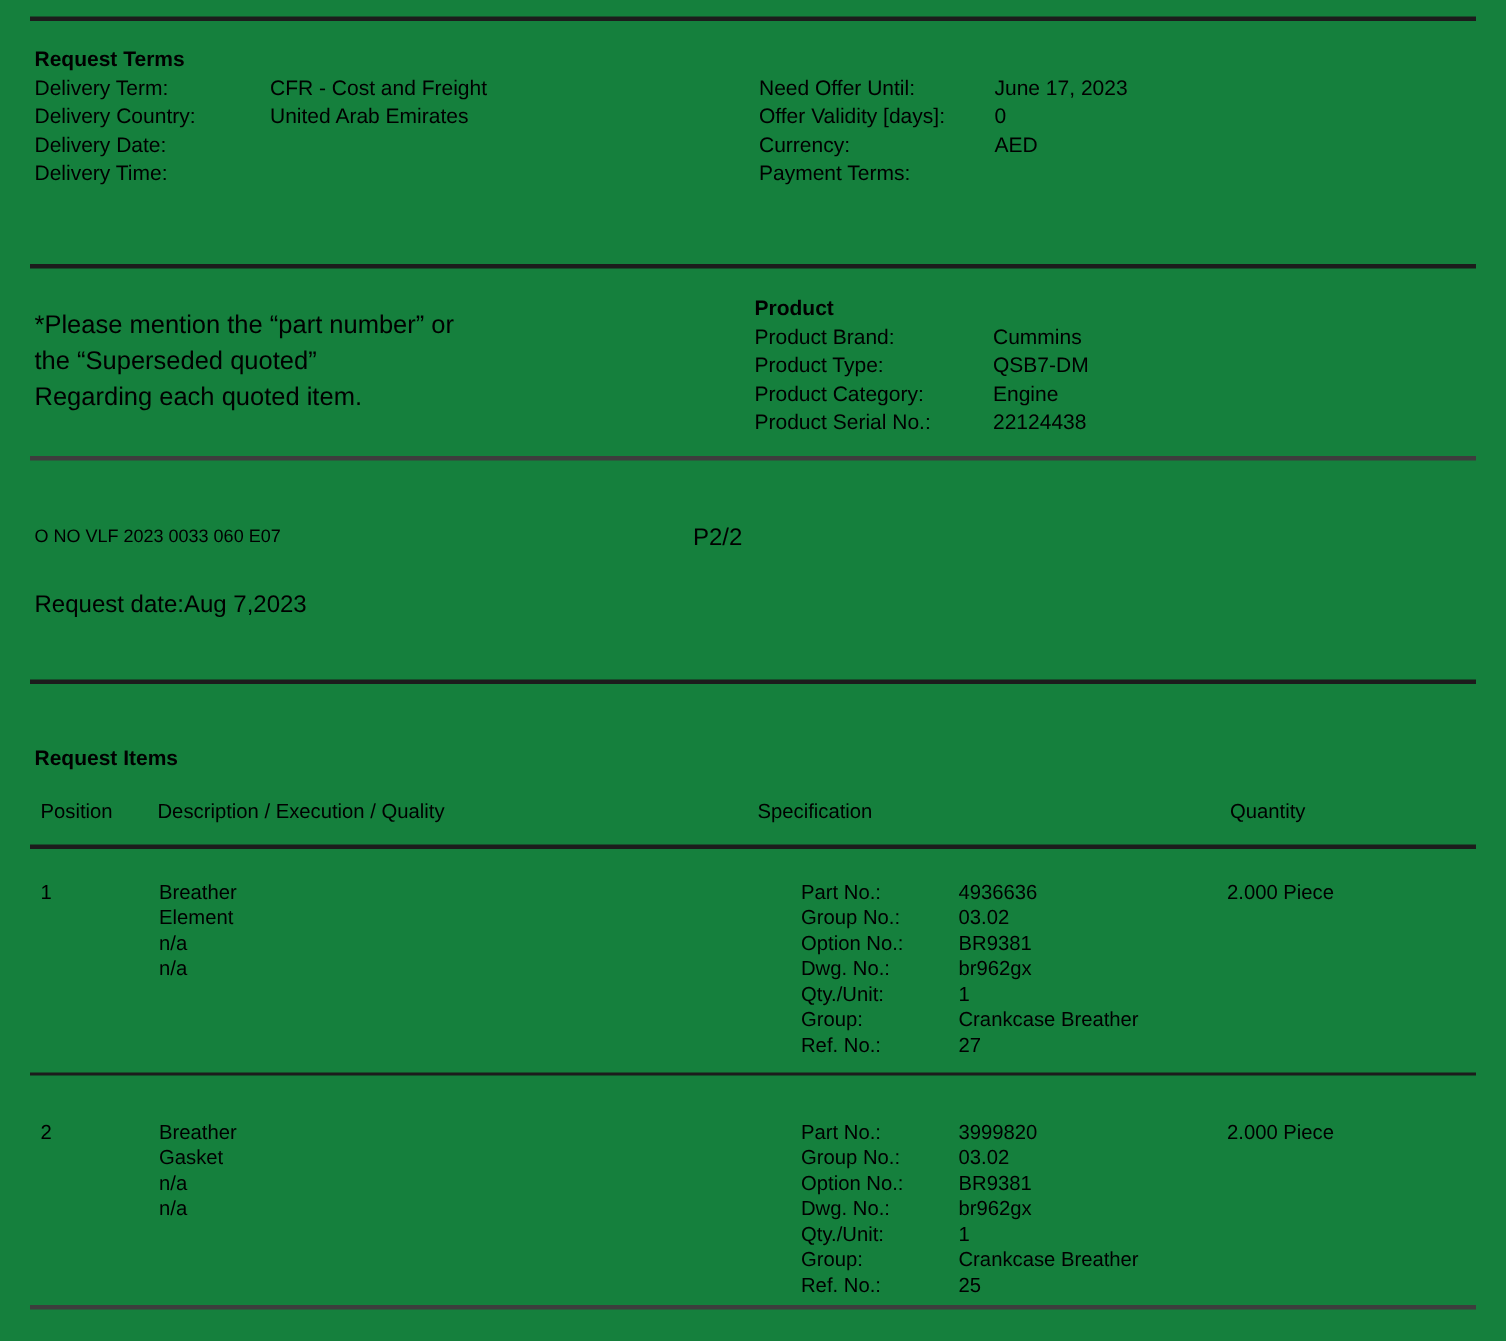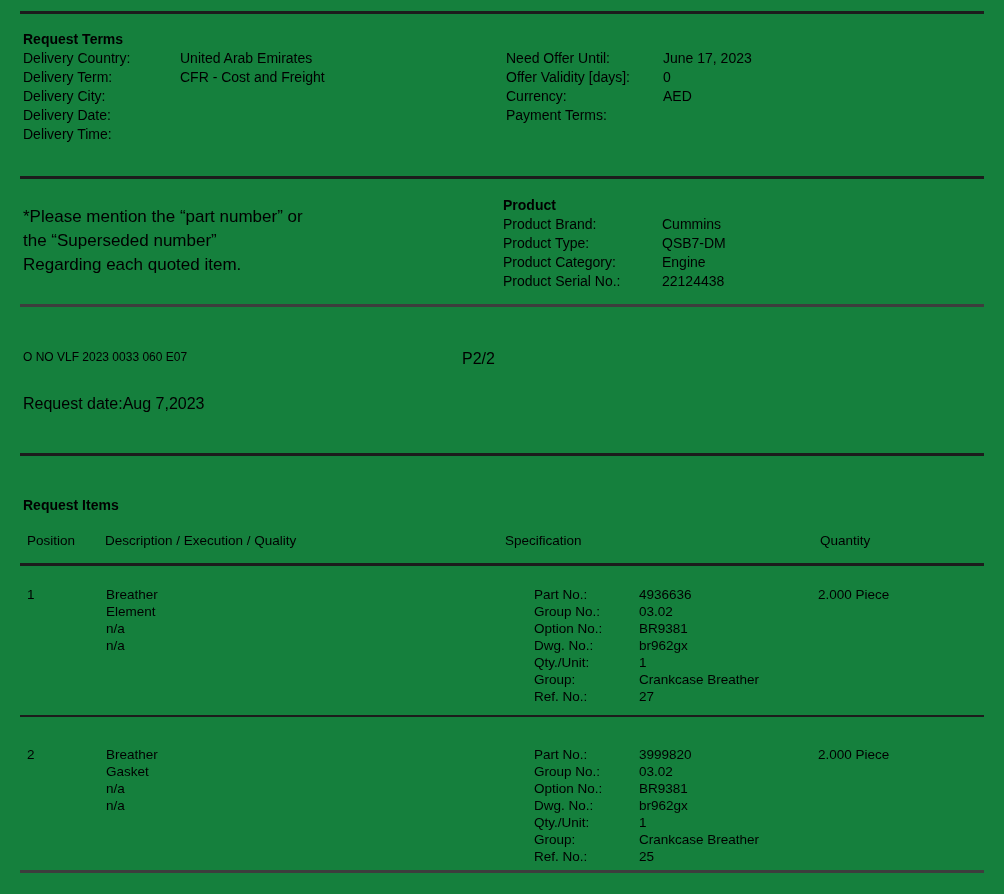--- a/index.html
+++ b/index.html
@@ -48,27 +48,24 @@
   <div class="hr" style="top:176px"></div>
   <div class="hr gray" style="top:304px"></div>
   <div class="hr" style="top:453px"></div>
   <div class="hr" style="top:563px"></div>
   <div class="hr thin" style="top:715px"></div>
   <div class="hr gray" style="top:870px"></div>
 
   <div class="block terms-left" style="left:23px; top:30px">
     <div class="title">Request Terms</div>
     <div class="row">
-      <span class="lbl">Delivery Country:</span><span class="val">United Arab Emirates</span>
-    </div>
-    <div class="row">
       <span class="lbl">Delivery Term:</span><span class="val">CFR - Cost and Freight</span>
     </div>
     <div class="row">
-      <span class="lbl">Delivery City:</span><span class="val"></span>
+      <span class="lbl">Delivery Country:</span><span class="val">United Arab Emirates</span>
     </div>
     <div class="row">
       <span class="lbl">Delivery Date:</span><span class="val"></span>
     </div>
     <div class="row">
       <span class="lbl">Delivery Time:</span><span class="val"></span>
     </div>
   </div>
 
   <div class="block terms-right" style="left:506px; top:49px">
@@ -81,21 +78,21 @@
     <div class="row">
       <span class="lbl">Currency:</span><span class="val">AED</span>
     </div>
     <div class="row">
       <span class="lbl">Payment Terms:</span><span class="val"></span>
     </div>
   </div>
 
   <div class="note">
     <div>*Please mention the “part number” or</div>
-    <div>the “Superseded number”</div>
+    <div>the “Superseded quoted”</div>
     <div>Regarding each quoted item.</div>
   </div>
 
   <div class="block product" style="left:503px; top:196px">
     <div class="title">Product</div>
     <div class="row">
       <span class="lbl">Product Brand:</span><span class="val">Cummins</span>
     </div>
     <div class="row">
       <span class="lbl">Product Type:</span><span class="val">QSB7-DM</span>

